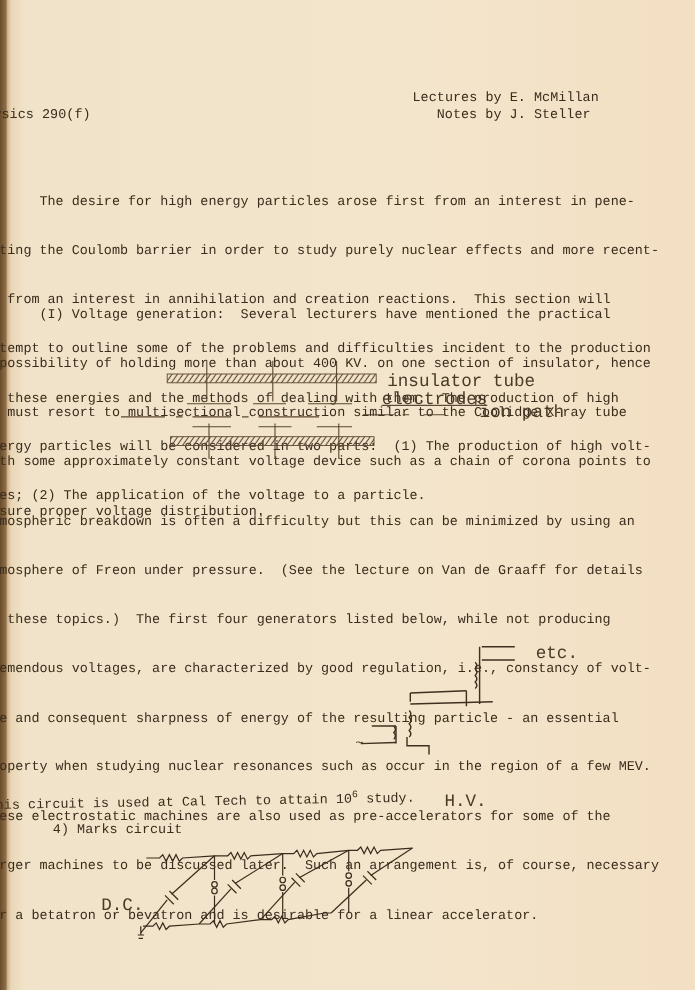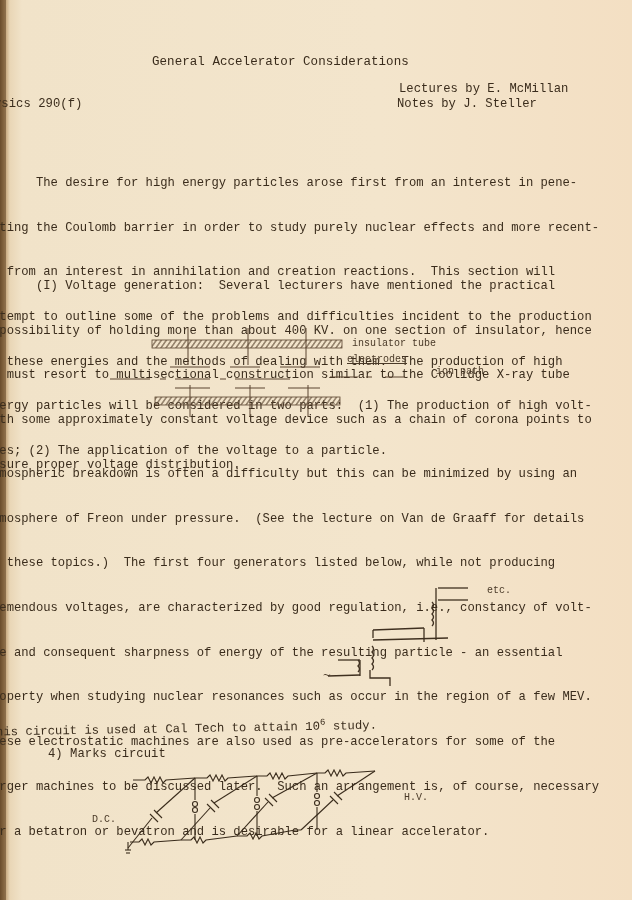--- a/index.html
+++ b/index.html
@@ -6,35 +6,34 @@
   body {
     width:632px; height:900px; overflow:hidden; position:relative;
     background: linear-gradient(90deg, #7a5a34 0px, #b89466 4px, #e9d6b6 10px, #f1e3c9 22px, #f3e5cc 60%, #f3dfc3 100%);
     font-family: "Liberation Mono", "DejaVu Sans Mono", monospace;
     color:#3a2c1c;
   }
   .page { position:absolute; inset:0; }
   .line { position:absolute; white-space:pre; font-size:12.2px; letter-spacing:0.05px; line-height:14px; }
   .title { left:152px; top:55px; font-size:12.5px; }
   .course { left:-6px; top:97px; }
-  .lect { left:375px; top:82px;margin-left:24px; }
+  .lect { left:375px; top:82px; }
   .notes { left:397px; top:97px; }
   .para { position:absolute; left:-8px; font-size:12.2px; line-height:14.9px; white-space:pre; }
   .fig { position:absolute; }
-  .lbl { position:absolute; font-size:10px; white-space:pre; color:#4a3a28; }
+  .lbl { position:absolute; font-size:16px; white-space:pre; color:#4a3a28; }
   sup { font-size:9px; }
   .shade { position:absolute; left:0; top:0; width:6px; height:900px; background:#5d4225; opacity:.55; }
 </style>
 </head>
 <body>
 
 <div class="page">
   <div class="shade"></div>
 
-  <div class="line title">General Accelerator Considerations</div>
   <div class="line course">ysics 290(f)</div>
   <div class="line lect">Lectures by E. McMillan</div>
   <div class="line notes">Notes by J. Steller</div>
 
   <div class="para" style="top:146px;">
     <div>      The desire for high energy particles arose first from an interest in pene-</div>
     <div>ating the Coulomb barrier in order to study purely nuclear effects and more recent-</div>
     <div>y from an interest in annihilation and creation reactions.  This section will</div>
     <div>ttempt to outline some of the problems and difficulties incident to the production</div>
     <div>f these energies and the methods of dealing with them.  The production of high</div>
@@ -120,21 +119,21 @@
       <path d="M52 90 L52 98 L72 98 L72 106"></path>
       <path d="M20 80 L42 80"></path>
     </g>
   </svg>
   <div class="lbl" style="left:323px;top:668px;font-size:13px;">~</div>
 
   <div class="line" style="left:-4px;top:718px;transform:rotate(-1deg);"><span>his circuit is used at Cal Tech to attain 10</span><sup>6</sup><span> study.</span></div>
 
   <div class="line" style="left:48px;top:747px;">4) Marks circuit</div>
   <div class="lbl" style="left:92px;top:796px;margin-top:18px;">D.C.</div>
-  <div class="lbl" style="left:404px;top:792px;">H.V.</div>
+  <div class="lbl" style="left:404px;top:720px;">H.V.</div>
 
   <svg class="fig" style="left:125px;top:760px;" width="280" height="95" viewBox="0 0 280 95">
     <g stroke="#3a2c1c" stroke-width="1.1" fill="none">
 
       <path d="M8 20 L20 20 l3 -3 l3 6 l3 -6 l3 6 l3 -6 l3 6 l3 -3 L70 18 L82 18 l3 -3 l3 6 l3 -6 l3 6 l3 -6 l3 6 l3 -3 L132 16 L142 16 l3 -3 l3 6 l3 -6 l3 6 l3 -6 l3 6 l3 -3 L192 13 L200 13 l3 -3 l3 6 l3 -6 l3 6 l3 -6 l3 6 l3 -3 L250 11"></path>
 
       <path d="M5 82 L14 82 l3 -3 l3 6 l3 -6 l3 6 l3 -3 L56 80 L66 80 l3 -3 l3 6 l3 -6 l3 6 l3 -3 L112 76 L122 76 l3 -3 l3 6 l3 -6 l3 6 l3 -3 L170 70 L176 70"></path>
 
       <path d="M3 88 L27 58"></path>
         <path d="M31 53 L70 18"></path>

